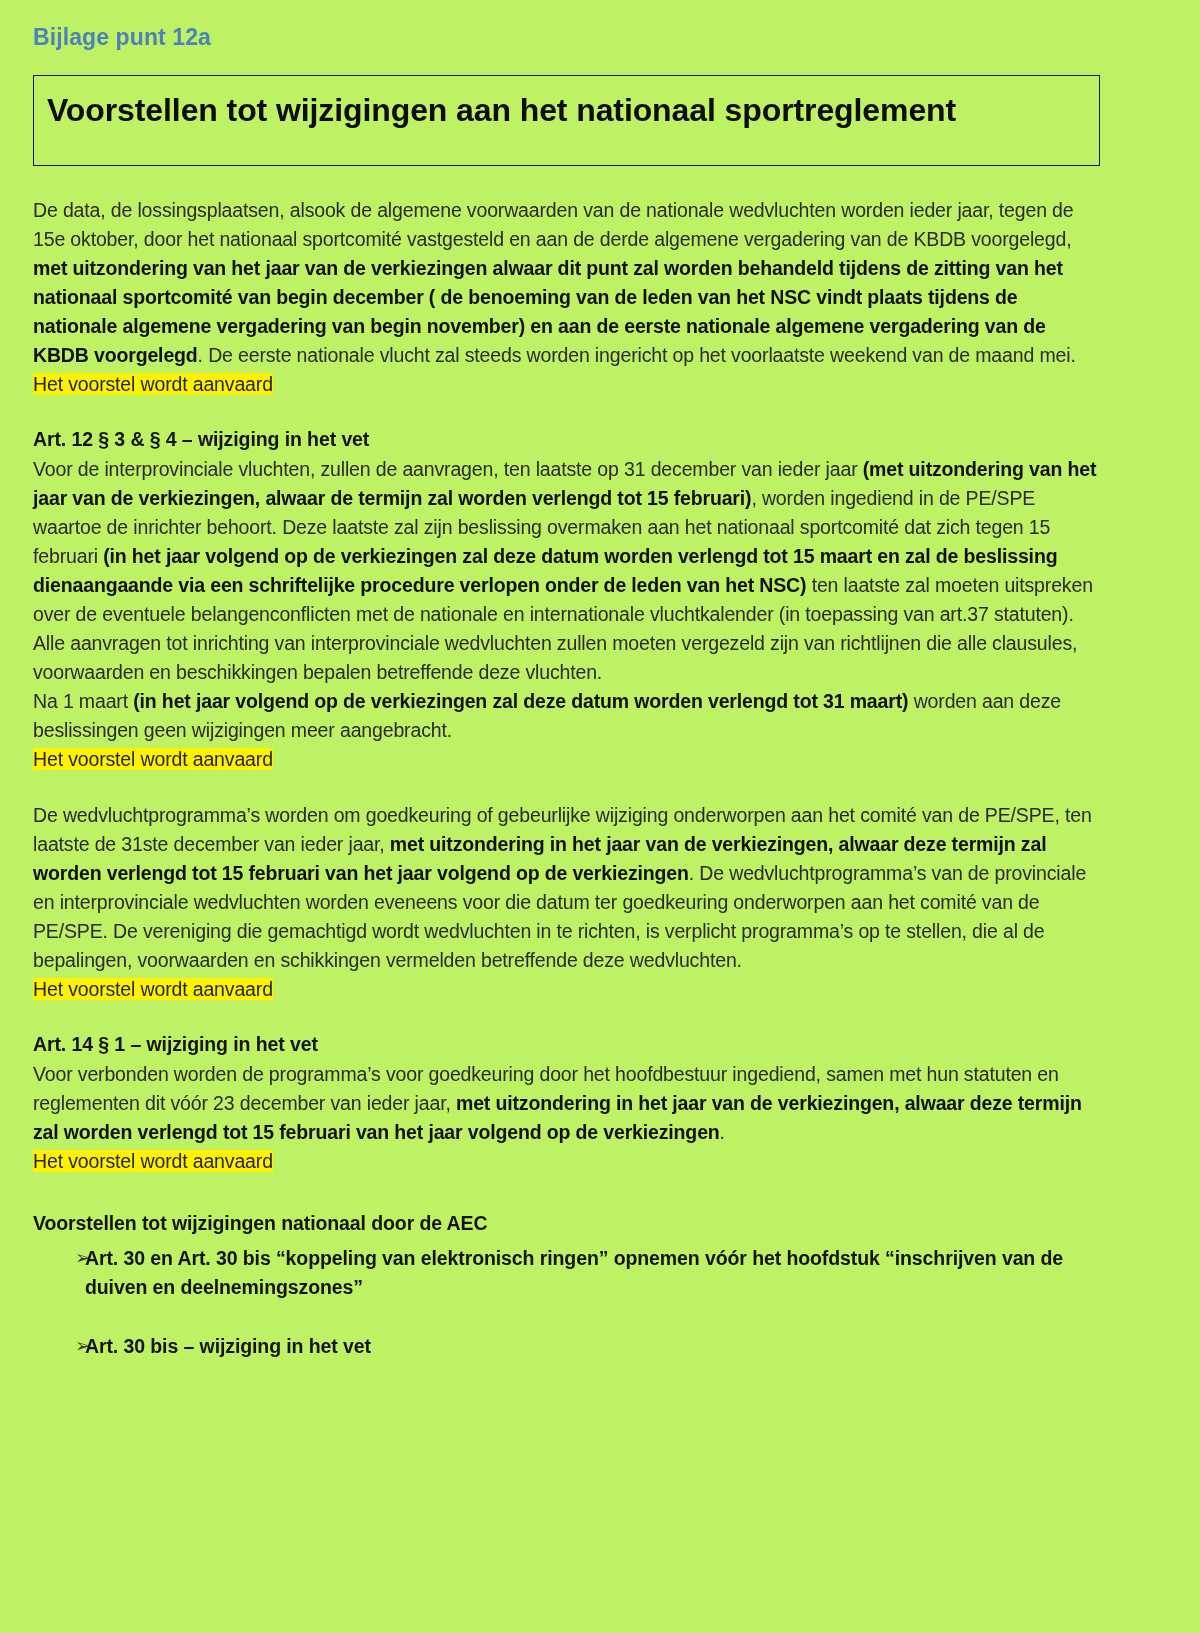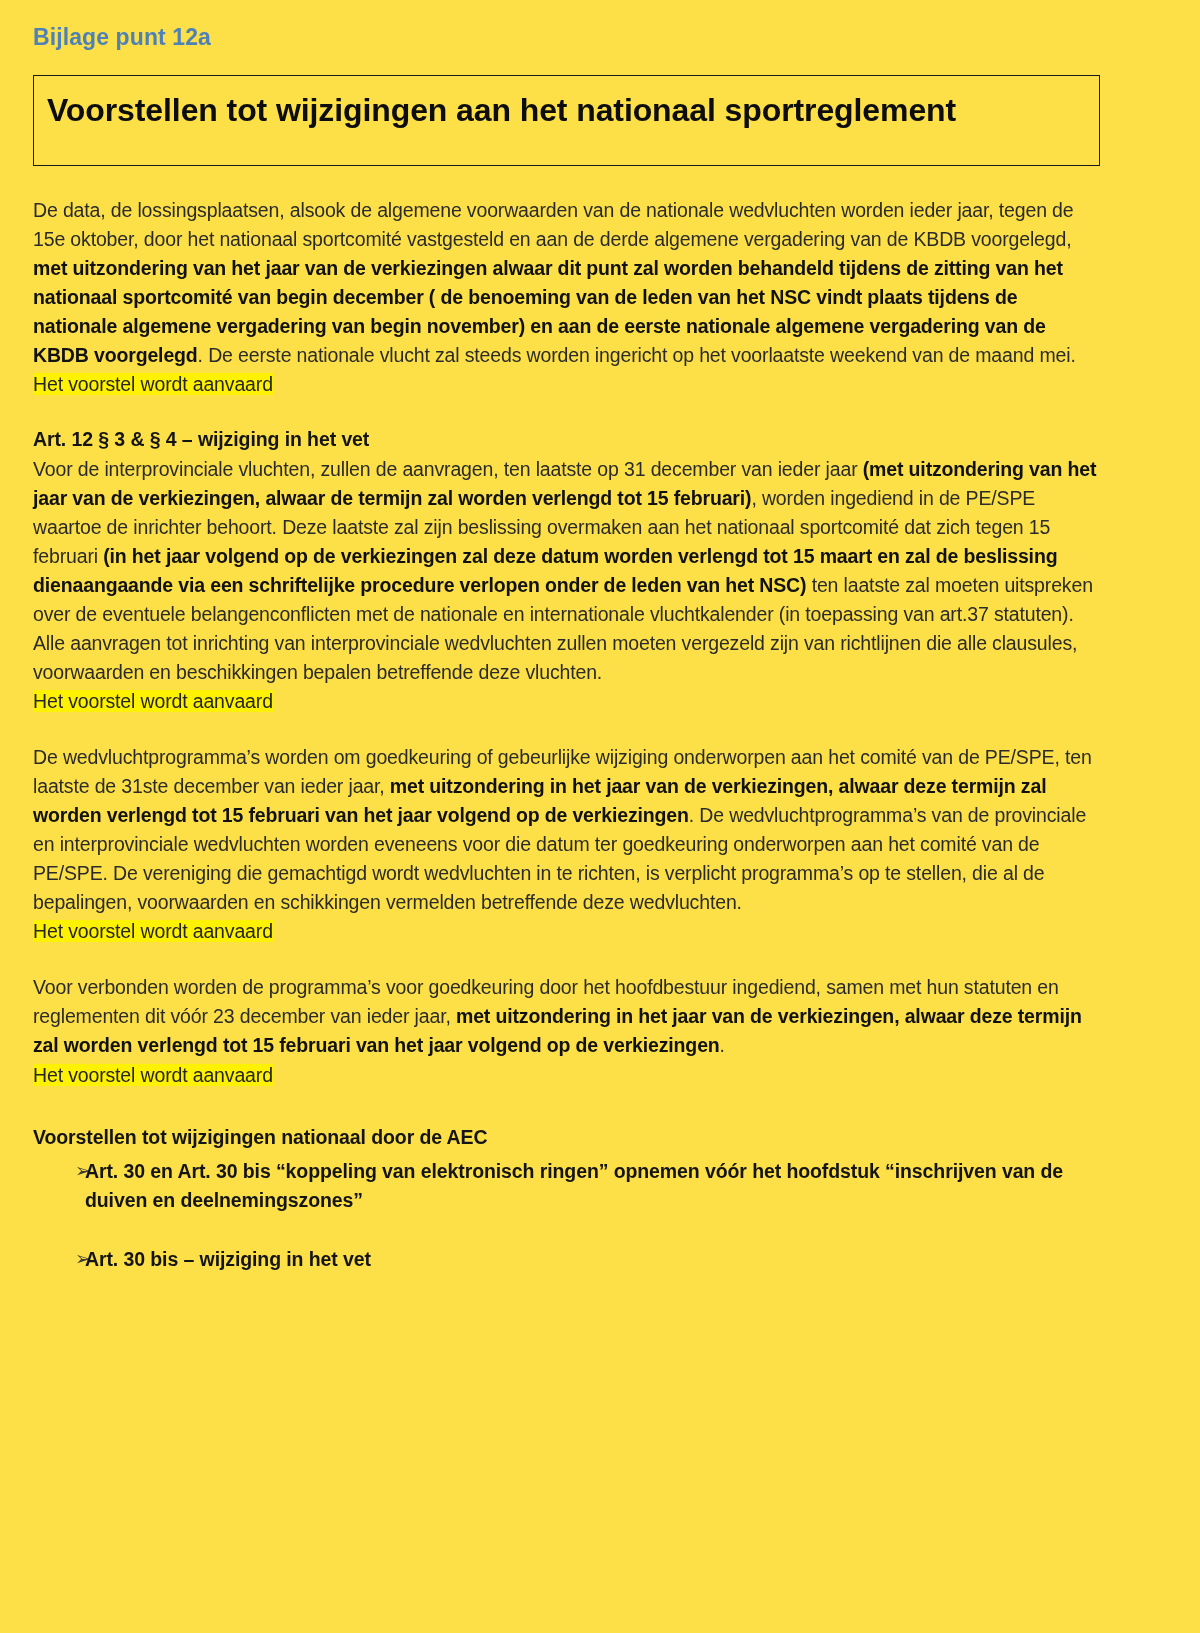--- a/index.html
+++ b/index.html
@@ -8,21 +8,21 @@
     background: #ffffff;
   }
   body {
     font-family: "Liberation Sans", "DejaVu Sans", sans-serif;
     color: #1f1f1f;
   }
   .page {
     position: relative;
     width: 1200px;
     height: 1633px;
-    background: #fde047;
+    background: #bef264;
     box-sizing: border-box;
     padding: 0;
     overflow: hidden;
   }
   .inner {
     position: absolute;
     left: 33px;
     top: 0;
     width: 1070px;
   }
@@ -155,35 +155,39 @@
       <div class="approved-line">
         <span class="approved">Het voorstel wordt aanvaard</span>
       </div>
     </div>
 
     <div class="section">
       <div class="art-heading">Art. 12 § 3 &amp; § 4 – wijziging in het vet</div>
       <div class="art-body para">
         <span>Voor de interprovinciale vluchten, zullen de aanvragen, ten laatste op 31 december van ieder jaar </span><b>(met uitzondering van het jaar van de verkiezingen, alwaar de termijn zal worden verlengd tot 15 februari)</b><span>, worden ingediend in de PE/SPE waartoe de inrichter behoort. Deze laatste zal zijn beslissing overmaken aan het nationaal sportcomité dat zich tegen 15 februari </span><b>(in het jaar volgend op de verkiezingen zal deze datum worden verlengd tot 15 maart en zal de beslissing dienaangaande via een schriftelijke procedure verlopen onder de leden van het NSC)</b><span> ten laatste zal moeten uitspreken over de eventuele belangenconflicten met de nationale en internationale vluchtkalender (in toepassing van art.37 statuten). Alle aanvragen tot inrichting van interprovinciale wedvluchten zullen moeten vergezeld zijn van richtlijnen die alle clausules, voorwaarden en beschikkingen bepalen betreffende deze vluchten.</span>
       </div>
+      <div class="art-body para">
+        <span>Na 1 maart </span><b>(in het jaar volgend op de verkiezingen zal deze datum worden verlengd tot 31 maart)</b><span> worden aan deze beslissingen geen wijzigingen meer aangebracht.</span>
+      </div>
       <div class="approved-line">
         <span class="approved">Het voorstel wordt aanvaard</span>
       </div>
     </div>
 
     <div class="section">
       <div class="art-body para">
         <span>De wedvluchtprogramma’s worden om goedkeuring of gebeurlijke wijziging onderworpen aan het comité van de PE/SPE, ten laatste de 31ste december van ieder jaar, </span><b>met uitzondering in het jaar van de verkiezingen, alwaar deze termijn zal worden verlengd tot 15 februari van het jaar volgend op de verkiezingen</b><span>. De wedvluchtprogramma’s van de provinciale en interprovinciale wedvluchten worden eveneens voor die datum ter goedkeuring onderworpen aan het comité van de PE/SPE. De vereniging die gemachtigd wordt wedvluchten in te richten, is verplicht programma’s op te stellen, die al de bepalingen, voorwaarden en schikkingen vermelden betreffende deze wedvluchten.</span>
       </div>
       <div class="approved-line">
         <span class="approved">Het voorstel wordt aanvaard</span>
       </div>
     </div>
 
     <div class="section">
+      <div class="art-heading">Art. 14 § 1 – wijziging in het vet</div>
       <div class="art-body para">
         <span>Voor verbonden worden de programma’s voor goedkeuring door het hoofdbestuur ingediend, samen met hun statuten en reglementen dit vóór 23 december van ieder jaar, </span><b>met uitzondering in het jaar van de verkiezingen, alwaar deze termijn zal worden verlengd tot 15 februari van het jaar volgend op de verkiezingen</b><span>.</span>
       </div>
       <div class="approved-line">
         <span class="approved">Het voorstel wordt aanvaard</span>
       </div>
     </div>
 
     <div class="aec">
       <div class="aec-heading">Voorstellen tot wijzigingen nationaal door de AEC</div>

